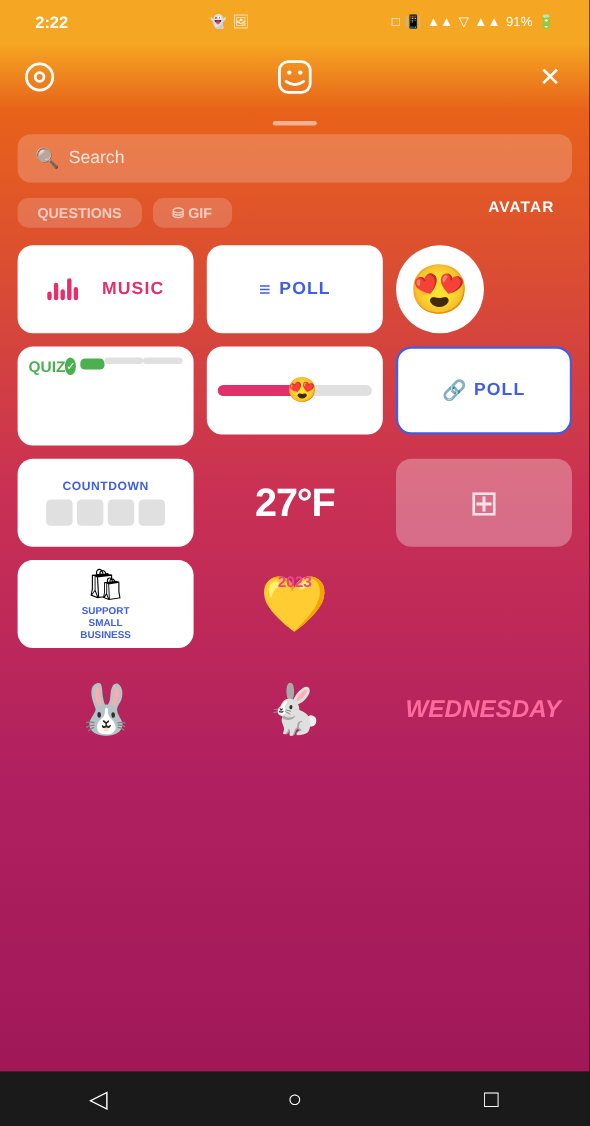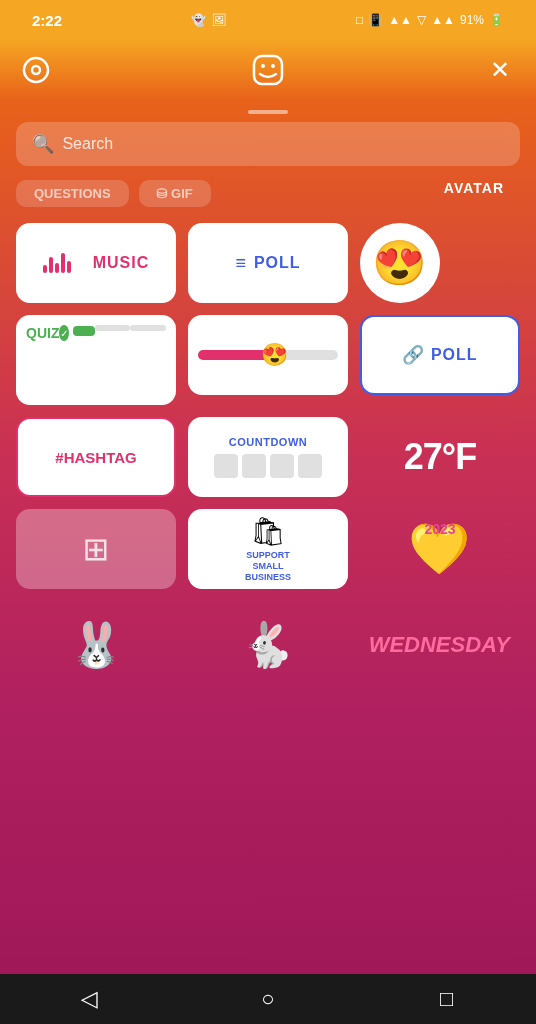--- a/index.html
+++ b/index.html
@@ -488,23 +488,20 @@
       <div class="slider-track">
         <span class="slider-emoji">😍</span>
       </div>
     </div>
 
     <div class="sticker-card link-sticker">
       <span class="link-icon">🔗</span>
       <span class="link-label">POLL</span>
     </div>
 
-    <div class="sticker-card hashtag-sticker">
-      <span class="hashtag-label">#HASHTAG</span>
-    </div>
 
     <div class="sticker-card countdown-sticker">
       <span class="countdown-title">COUNTDOWN</span>
       <div class="countdown-boxes">
         <div class="countdown-box"></div>
         <div class="countdown-box"></div>
         <div class="countdown-box"></div>
         <div class="countdown-box"></div>
       </div>
     </div>

